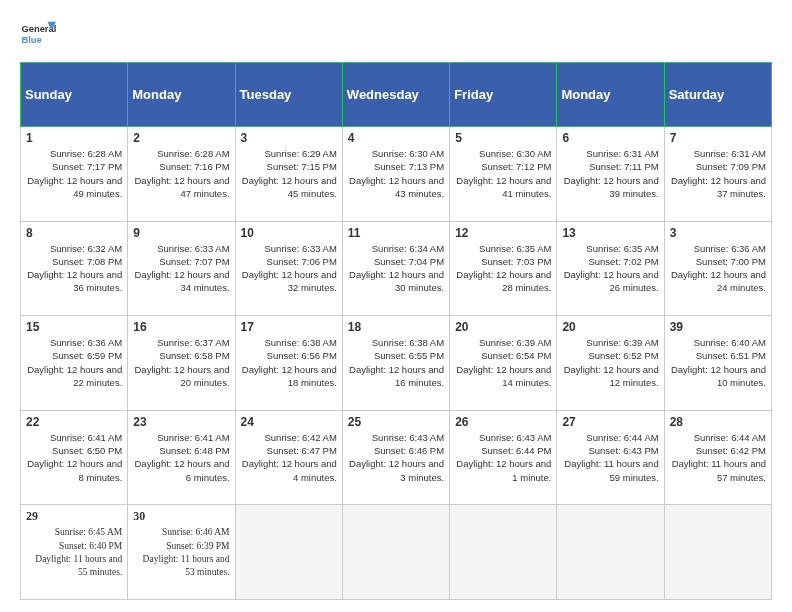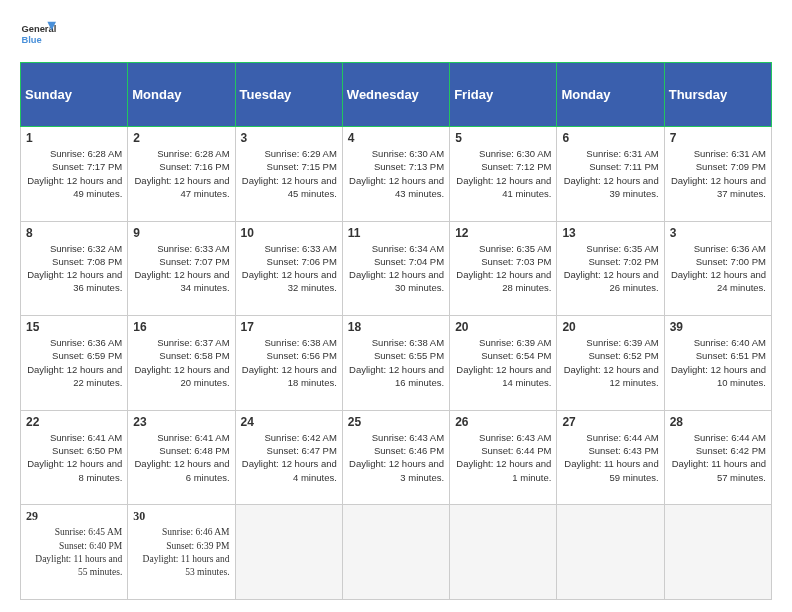--- a/index.html
+++ b/index.html
@@ -109,21 +109,21 @@
 
   <table class="calendar">
     <thead>
       <tr>
         <th>Sunday</th>
         <th>Monday</th>
         <th>Tuesday</th>
         <th>Wednesday</th>
         <th>Friday</th>
         <th>Monday</th>
-        <th>Thursday</th>
+        <th>Saturday</th>
       </tr>
     </thead>
     <tbody id="calendar-body">
     <tr>
           <td>
             <span class="day-num">1</span>
             <div class="day-info">Sunrise: 6:28 AM<br>Sunset: 7:17 PM<br>Daylight: 12 hours and 49 minutes.</div>
           </td>
           <td>
             <span class="day-num">2</span>

